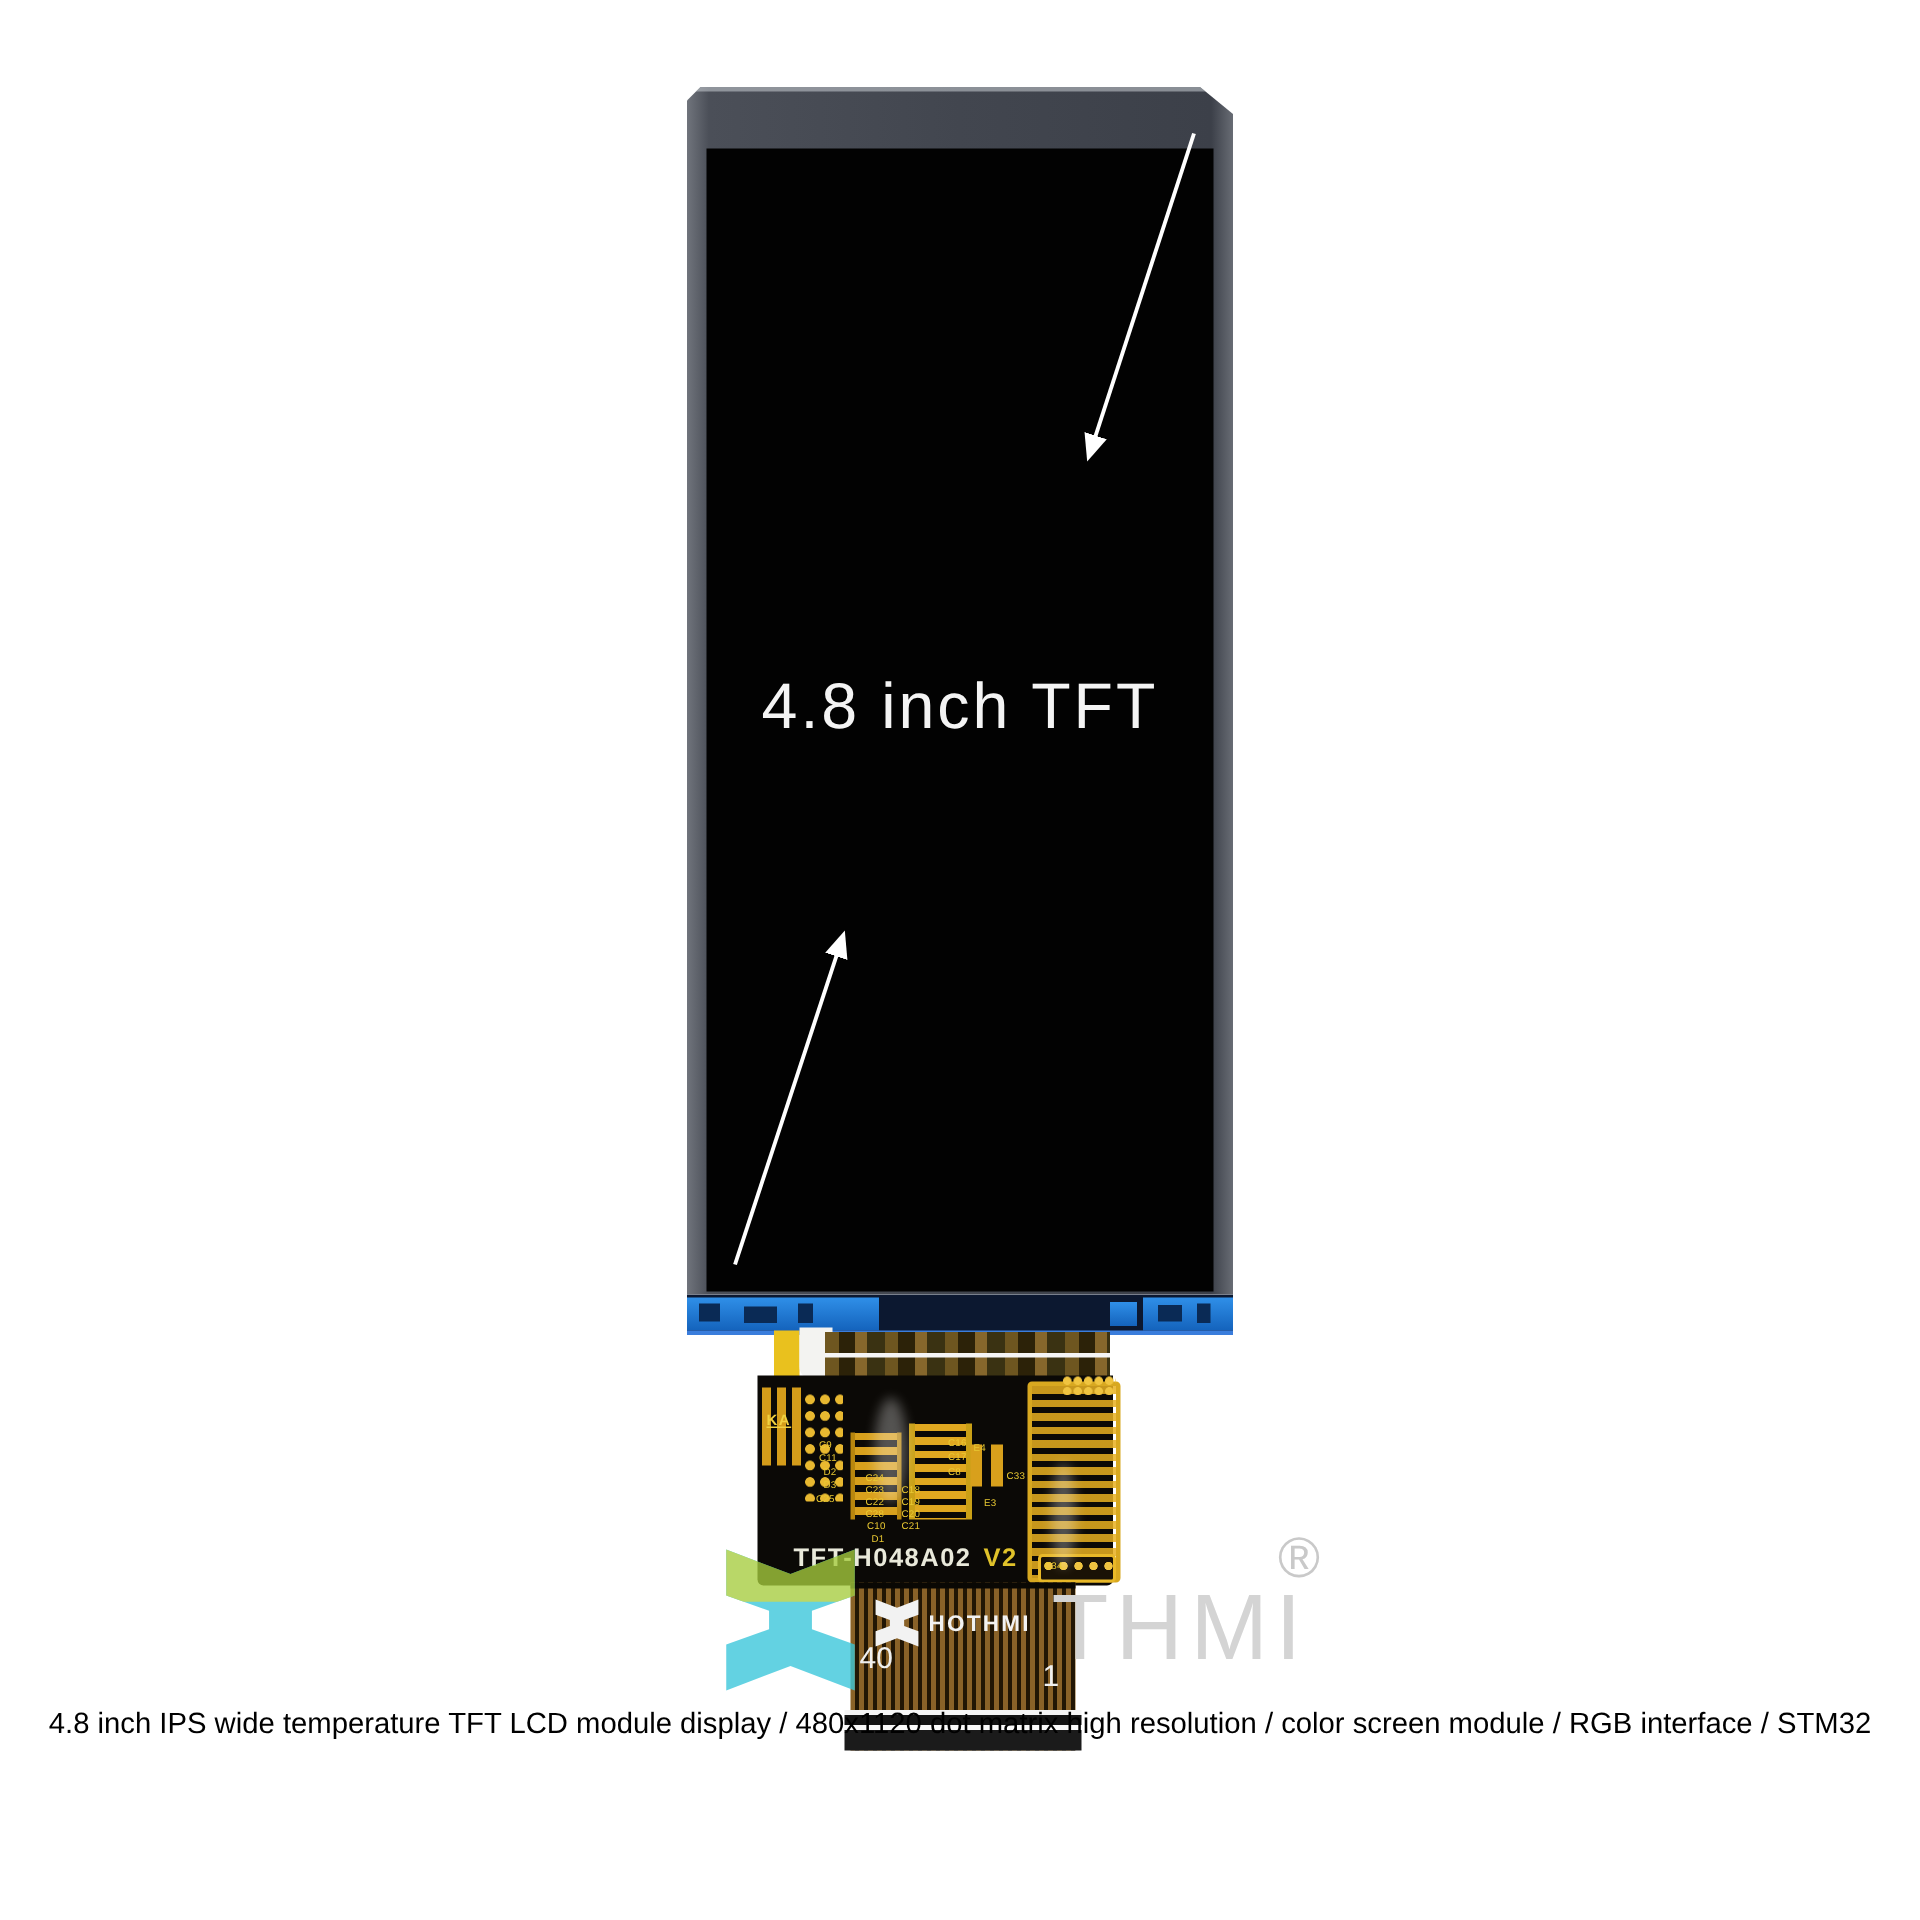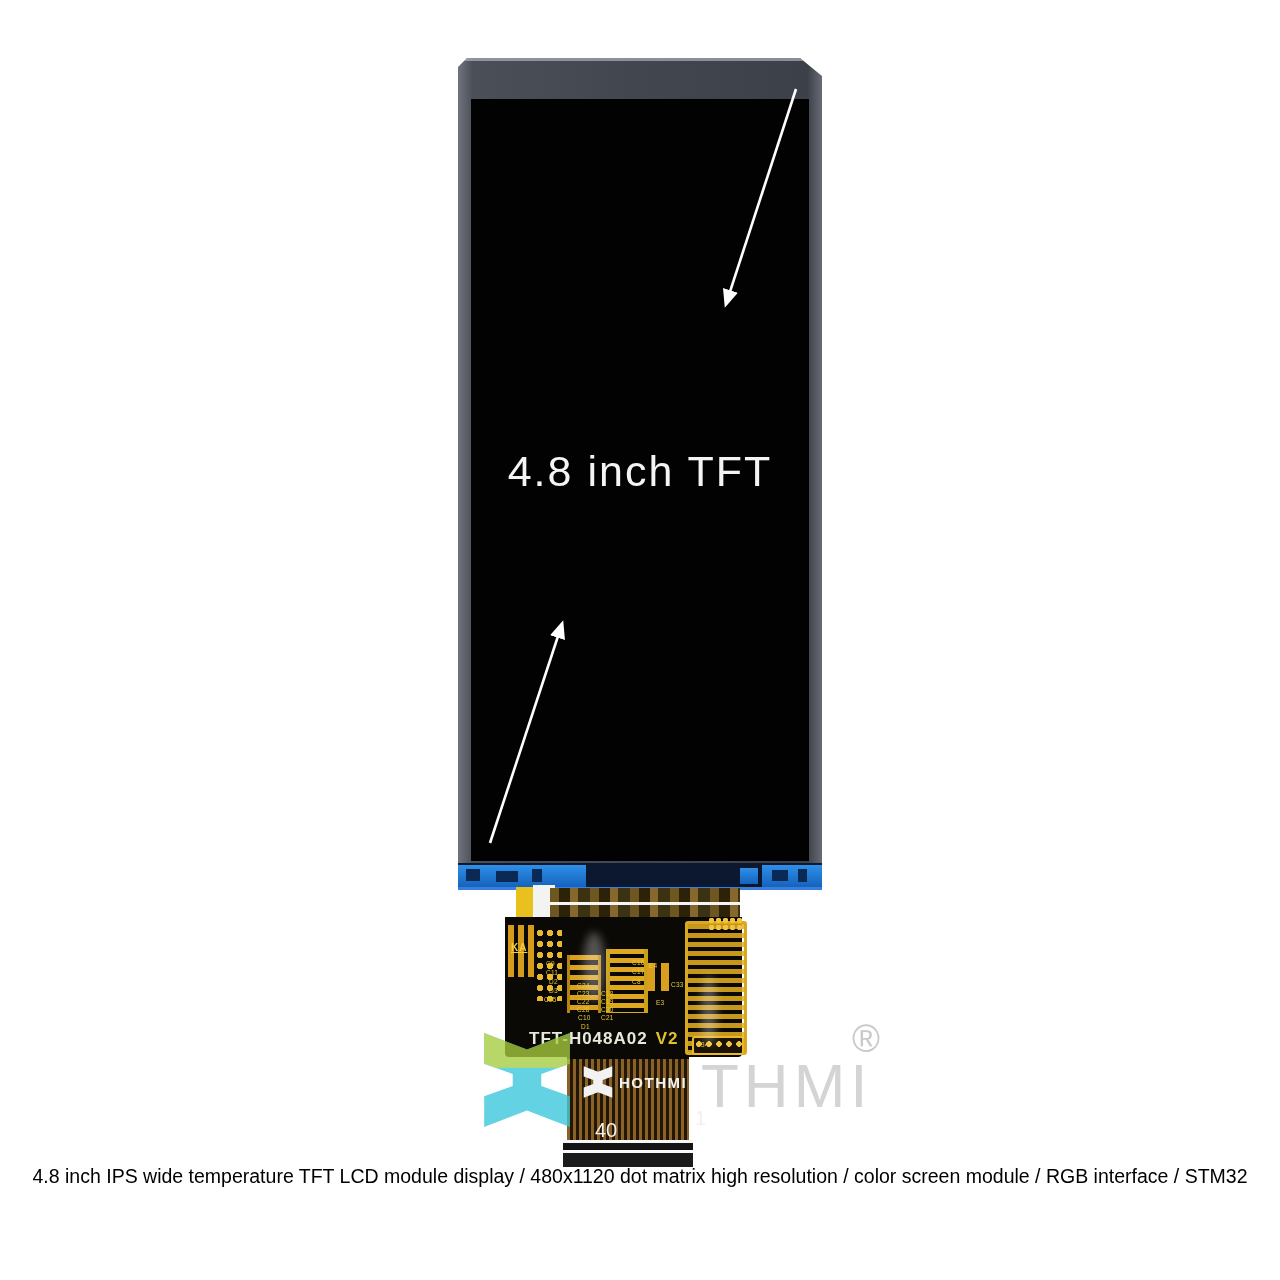--- a/index.html
+++ b/index.html
@@ -66,39 +66,39 @@
     background-image:radial-gradient(circle at 5px 6px,#f0c440 2.6px,rgba(0,0,0,0) 3px);
     background-size:10px 12px;background-color:#1a1206;}
   .glare{position:absolute;background:rgba(255,255,255,.30);border-radius:50%;filter:blur(4px);}
   .comp-label{position:absolute;color:#e8c832;font-size:6.5px;line-height:7px;letter-spacing:.2px;}
   .ka-label{position:absolute;color:#f0d040;font-size:10px;font-weight:bold;letter-spacing:1px;}
   .pcb-model{position:absolute;left:24px;top:112px;font-size:17px;font-weight:bold;
     letter-spacing:1px;color:#e9e9da;white-space:nowrap;}
   .pcb-model .ver{color:#e0c22a;margin-left:8px;margin-top:45px;}
 
   
-  .flex-cable{position:absolute;left:567px;top:1055px;width:122px;height:112px;
+  .flex-cable{position:absolute;left:567px;top:1055px;width:150px;height:112px;
     background:repeating-linear-gradient(90deg,#8a6228 0 3px,#221604 3px 6px);}
   .flex-cable::before{content:"";position:absolute;left:0;right:0;top:0;height:4px;background:#0a0804;}
   .flex-logo-row{position:absolute;left:14px;top:10px;display:flex;align-items:center;gap:4px;}
   .flex-brand{color:#f2f2f2;font-size:15px;font-weight:bold;letter-spacing:1.5px;}
   .pin-num{position:absolute;color:#f0f0f0;font-size:20px;}
-  .pin-40{left:6px;top:64px;padding-left:22px;}
+  .pin-40{left:6px;top:40px;}
   .pin-1{left:128px;top:52px;}
   .flex-edge{position:absolute;left:-4px;right:-4px;bottom:0;height:27px;
     background:linear-gradient(180deg,#f5f5f5 0 3px,#141414 3px 10px,#fafafa 10px 13px,#1b1b1b 13px 100%);}
 
   
   .wm-glyph{position:absolute;left:476px;top:1020px;opacity:.78;}
   .wm-text{position:absolute;left:701px;top:1050px;font-size:62px;color:#d4d4d4;
     letter-spacing:5px;font-weight:normal;}
   .wm-reg{position:absolute;left:852px;top:1018px;font-size:38px;color:#c9c9c9;}
 
   
-  .caption{position:absolute;left:0;right:0;top:1165px;text-align:center;color:#000;
+  .caption{position:absolute;left:0;right:0;top:1138px;text-align:center;color:#000;
     font-size:19.5px;letter-spacing:0;}
 </style>
 </head>
 <body>
 
 <div class="stage">
 
   <div class="display-module">
     <div class="screen">
       <div class="screen-label">4.8 inch TFT</div>

